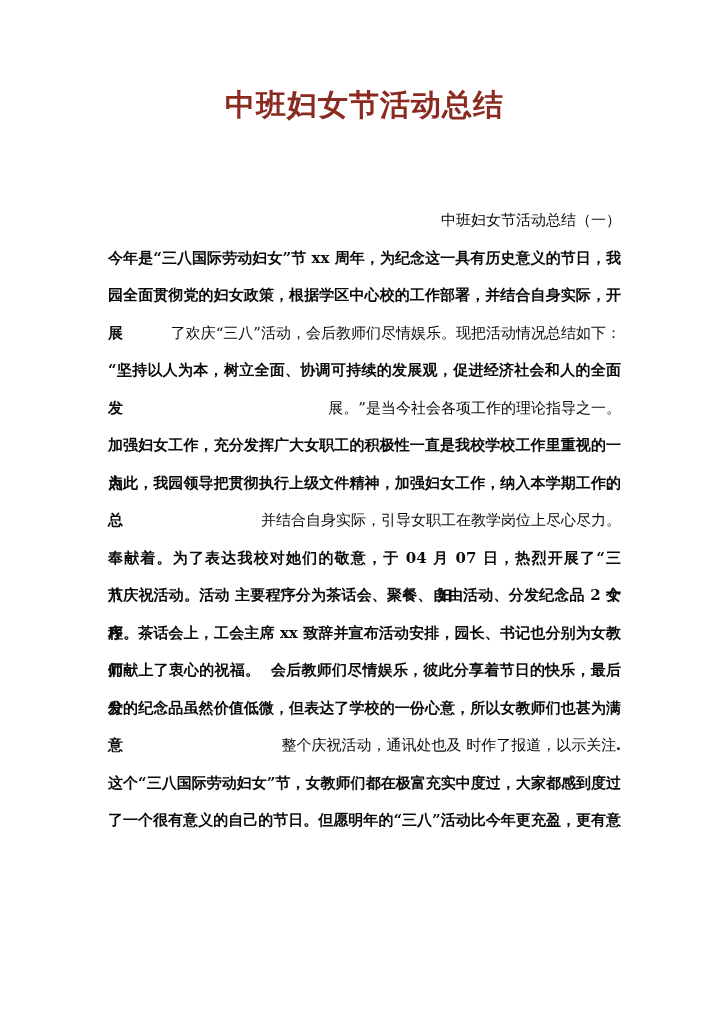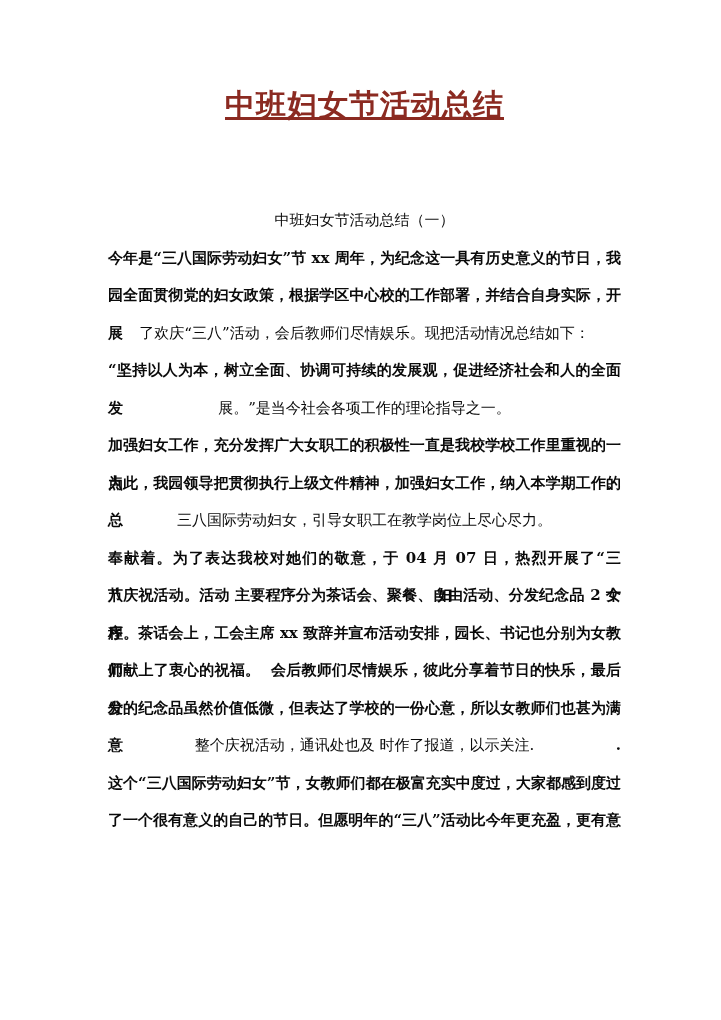--- a/index.html
+++ b/index.html
@@ -20,31 +20,30 @@
     height: 1020px;
     padding: 0 100px 0 108px;
   }
   .doc-title {
     margin: 85px 0 0 0;
     font-size: 30px;
     line-height: 40px;
     font-weight: bold;
     text-align: center;
     letter-spacing: 1px;
-    text-decoration: underline;
   }
   .doc-body {
     margin-top: 77px;
     font-size: 15px;
     line-height: 37.5px;
   }
   .line {
     height: 37.5px;
     white-space: pre-wrap;
-    text-align: center;
+    text-align: right;
   }
   .line.fill {
     text-align: justify;
     text-align-last: justify;
     font-weight: bold;
   }
 </style>
 </head>
 <body style="background: rgb(255, 255, 255); color: rgb(10, 10, 10);">
 
@@ -54,21 +53,21 @@
   <div class="doc-body">
     <div class="line">中班妇女节活动总结（一）</div>
     <div id="paragraph-lines">
         <div class="line fill">今年是“三八国际劳动妇女”节 xx 周年，为纪念这一具有历史意义的节日，我</div>
         <div class="line fill">园全面贯彻党的妇女政策，根据学区中心校的工作部署，并结合自身实际，开展</div>
         <div class="line">了欢庆“三八”活动，会后教师们尽情娱乐。现把活动情况总结如下：</div>
         <div class="line fill">“坚持以人为本，树立全面、协调可持续的发展观，促进经济社会和人的全面发</div>
         <div class="line">展。”是当今社会各项工作的理论指导之一。</div>
         <div class="line fill">加强妇女工作，充分发挥广大女职工的积极性一直是我校学校工作里重视的一点。</div>
         <div class="line fill">为此，我园领导把贯彻执行上级文件精神，加强妇女工作，纳入本学期工作的总</div>
-        <div class="line">三八国际劳动妇女，引导女职工在教学岗位上尽心尽力。</div>
+        <div class="line">并结合自身实际，引导女职工在教学岗位上尽心尽力。</div>
         <div class="line fill">奉献着。为了表达我校对她们的敬意，于 04 月 07 日，热烈开展了“三八”妇女</div>
         <div class="line fill">节庆祝活动。活动 主要程序分为茶话会、聚餐、自由活动、分发纪念品 2 个程</div>
         <div class="line fill">序。茶话会上，工会主席 xx 致辞并宣布活动安排，园长、书记也分别为女教师</div>
         <div class="line fill">们献上了衷心的祝福。&nbsp; 会后教师们尽情娱乐，彼此分享着节日的快乐，最后分</div>
         <div class="line fill">发的纪念品虽然价值低微，但表达了学校的一份心意，所以女教师们也甚为满意.</div>
         <div class="line">整个庆祝活动，通讯处也及 时作了报道，以示关注.</div>
         <div class="line fill">这个“三八国际劳动妇女”节，女教师们都在极富充实中度过，大家都感到度过</div>
         <div class="line fill">了一个很有意义的自己的节日。但愿明年的“三八”活动比今年更充盈，更有意</div>
       </div>
   </div>

